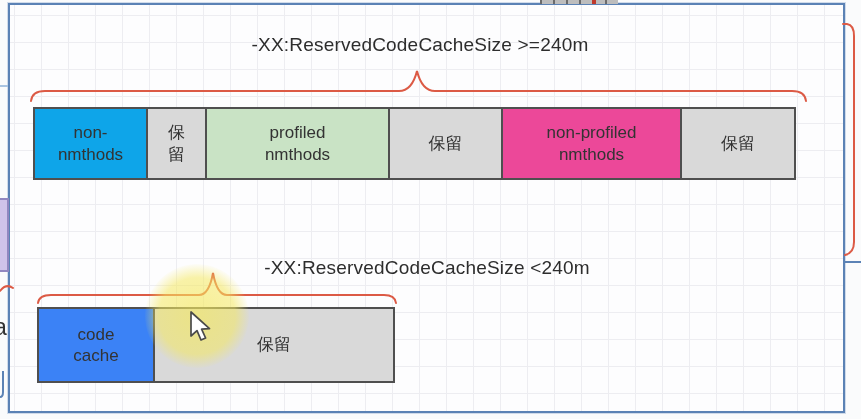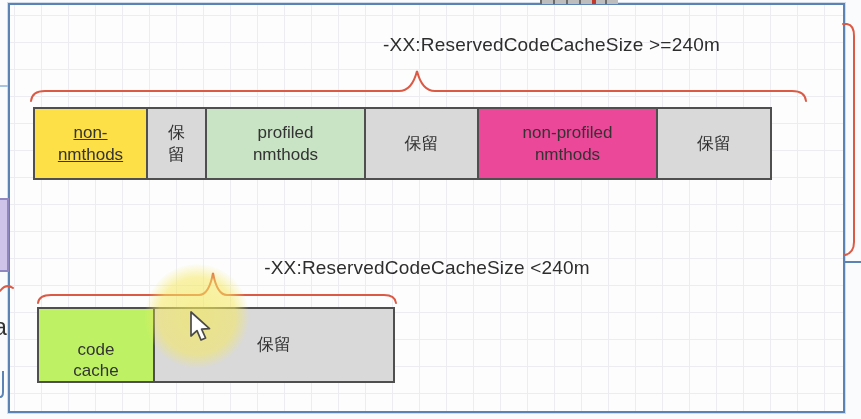--- a/index.html
+++ b/index.html
@@ -19,34 +19,34 @@
       linear-gradient(#ededf1 1px, transparent 1px),
       linear-gradient(90deg,#ededf1 1px, transparent 1px);
     background-size:27px 27px;
     background-position:4px 10px;
   }
   .title{
     position:absolute;text-align:center;
     font-size:19px;color:#2d2d2d;letter-spacing:.2px;
     white-space:nowrap;
   }
-  .title-top{left:120px;top:34px;width:600px;text-align:right;}
+  .title-top{left:120px;top:34px;width:600px;}
   .title-bottom{left:127px;top:237px;width:600px;margin-top:20px;}
 
   .row{position:absolute;display:flex;}
   .row-large{left:33px;top:107px;height:73px;}
   .row-small{left:37px;top:307px;height:76px;}
   .seg{
     box-sizing:border-box;border:2px solid #4f4f4f;
     display:flex;align-items:center;justify-content:center;
     text-align:center;font-size:17px;line-height:1.25;color:#333;
     white-space:pre-line;
   }
   .seg + .seg{margin-left:-2px;}
-  .r1s0{width:115px;} .r1s1{width:61px;} .r1s2{width:161px;}
+  .r1s0{width:115px;} .r1s1{width:61px;} .r1s2{width:185px;}
   .r1s3{width:115px;} .r1s4{width:181px;} .r1s5{width:116px;}
   .r2s0{width:118px;} .r2s1{width:242px;}
 
   .svg-overlay{position:absolute;left:0;top:0;pointer-events:none;z-index:6;}
 
   
   .lavender-frag{
     position:absolute;left:0;top:198px;width:7px;height:70px;
     background:#cfc3ea;border:2px solid #9187c0;border-left:none;z-index:2;
   }
@@ -86,21 +86,21 @@
   <span>a</span>
 </div>
 <div class="top-strip">
   <div class="dot"></div>
 </div>
 
 <div class="title title-top">-XX:ReservedCodeCacheSize &gt;=240m</div>
 <div class="title title-bottom">-XX:ReservedCodeCacheSize &lt;240m</div>
 
 <div class="row row-large">
-  <div class="seg r1s0" style="background: #fde047; text-decoration: underline;">
+  <div class="seg r1s0" style="background: #0ea5e9;">
     <span>non-
 nmthods</span>
   </div>
   <div class="seg r1s1" style="background: rgb(217, 217, 217);">
     <span>保
 留</span>
   </div>
   <div class="seg r1s2" style="background: rgb(201, 227, 197);">
     <span>profiled
 nmthods</span>
@@ -111,21 +111,21 @@
   <div class="seg r1s4" style="background: #ec4899;">
     <span>non-profiled
 nmthods</span>
   </div>
   <div class="seg r1s5" style="background: rgb(217, 217, 217);">
     <span>保留</span>
   </div>
 </div>
 
 <div class="row row-small">
-  <div class="seg r2s0" style="background: #bef264; align-items: flex-end;">
+  <div class="seg r2s0" style="background: #3b82f6;">
     <span>code
 cache</span>
   </div>
   <div class="seg r2s1" style="background: rgb(217, 217, 217);">
     <span>保留</span>
   </div>
 </div>
 
 <svg class="svg-overlay" width="861" height="419" viewBox="0 0 861 419">
 

